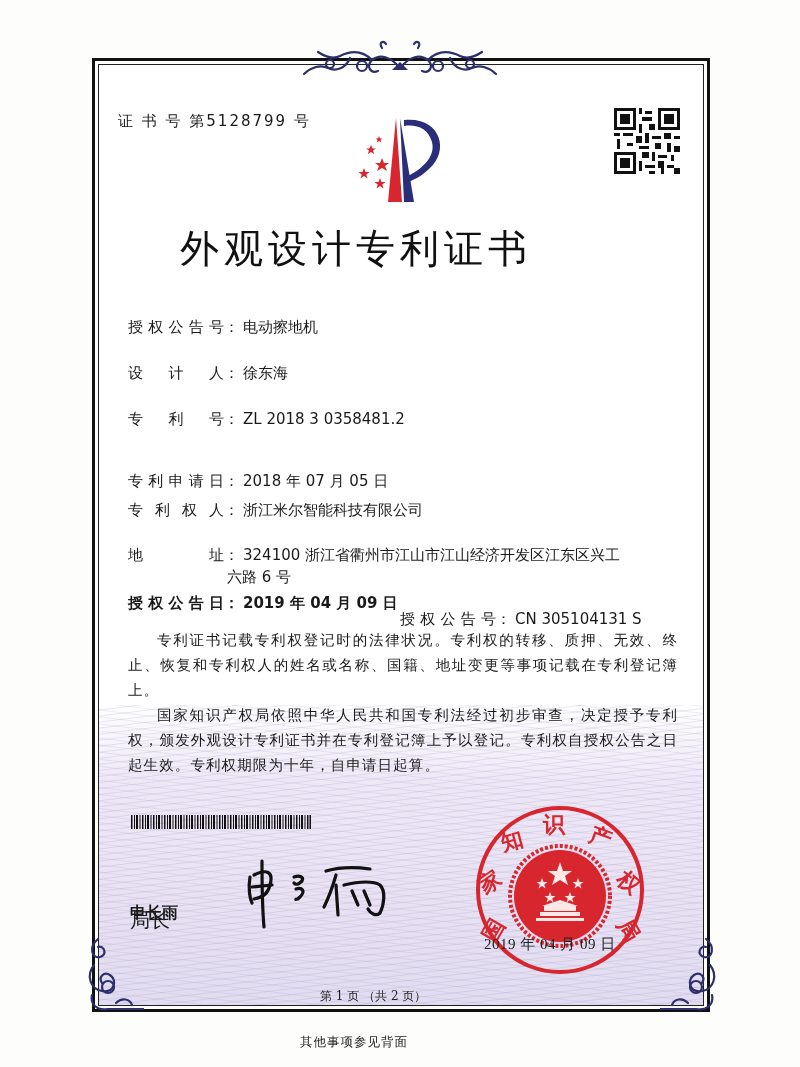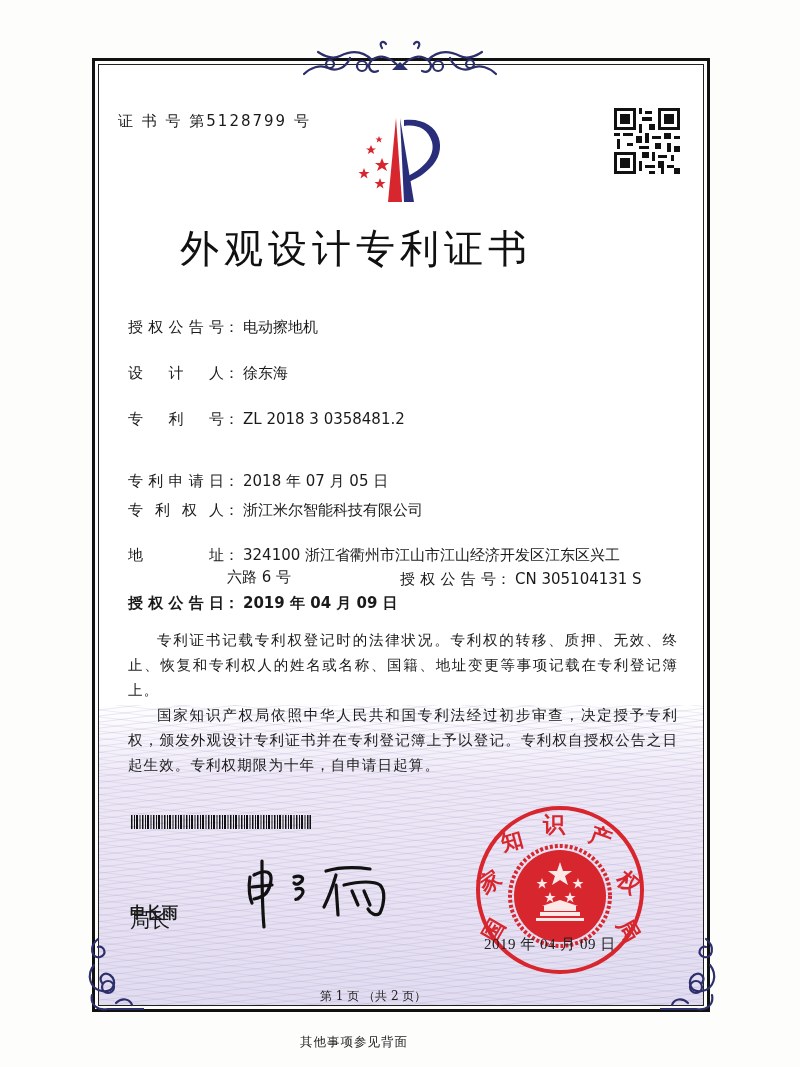--- a/index.html
+++ b/index.html
@@ -190,21 +190,21 @@
 <div class="field" style="top:501px;">
   <span class="lbl">专利权人</span><span class="colon">：</span><span class="val">浙江米尔智能科技有限公司</span>
 </div>
 <div class="field" style="top:546px;">
   <span class="lbl">地址</span><span class="colon">：</span><span class="val">324100 浙江省衢州市江山市江山经济开发区江东区兴工</span>
 </div>
 <div class="addr-line2" style="top:568px;">六路 6 号</div>
 <div class="field" style="top:594px;font-weight:bold;">
   <span class="lbl">授权公告日</span><span class="colon">：</span><span class="val">2019 年 04 月 09 日</span>
 </div>
-<div class="field" style="top:570px; left:400px;">
+<div class="field" style="top:610px; left:400px;">
   <span class="lbl">授权公告号</span><span class="colon">：</span><span class="val">CN 305104131 S</span>
 </div>
 
 <div class="body-text" style="top:628px;">
   <p>专利证书记载专利权登记时的法律状况。专利权的转移、质押、无效、终止、恢复和专利权人的姓名或名称、国籍、地址变更等事项记载在专利登记簿上。</p>
   <p>国家知识产权局依照中华人民共和国专利法经过初步审查，决定授予专利权，颁发外观设计专利证书并在专利登记簿上予以登记。专利权自授权公告之日起生效。专利权期限为十年，自申请日起算。</p>
 </div>
 
 <svg class="barcode" viewBox="0 0 180 14" preserveAspectRatio="none">
   <g fill="#111">

